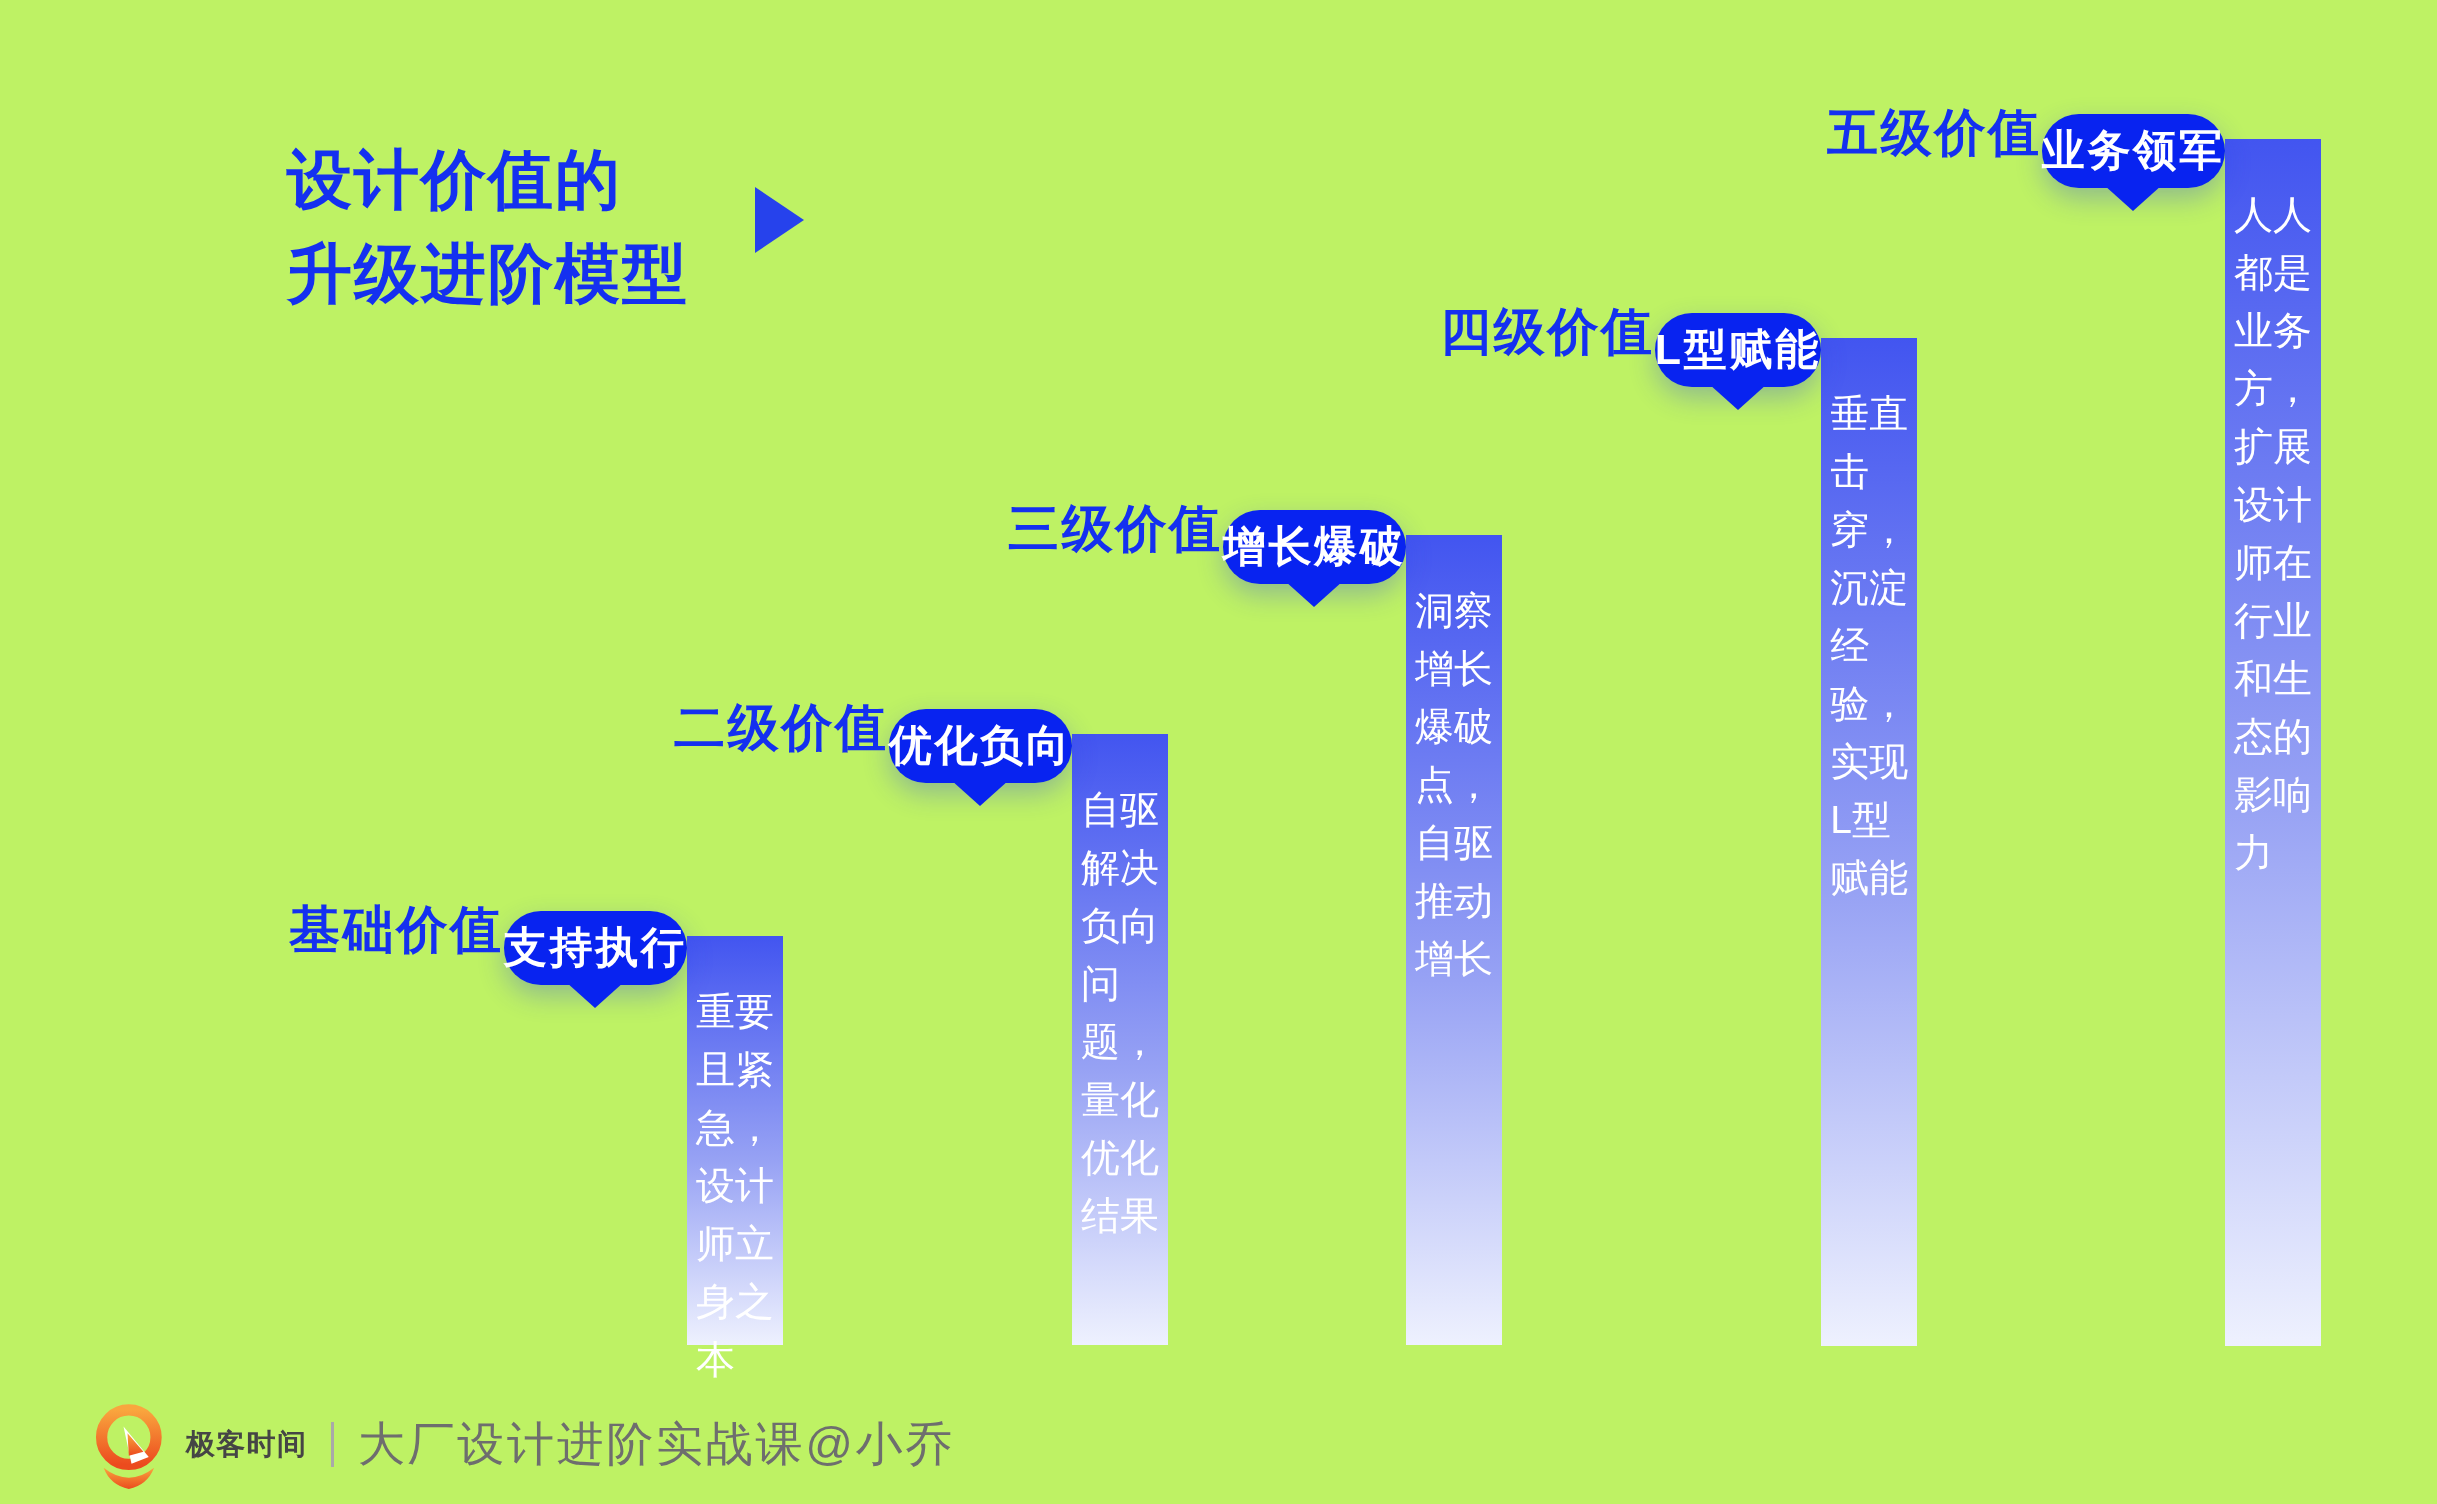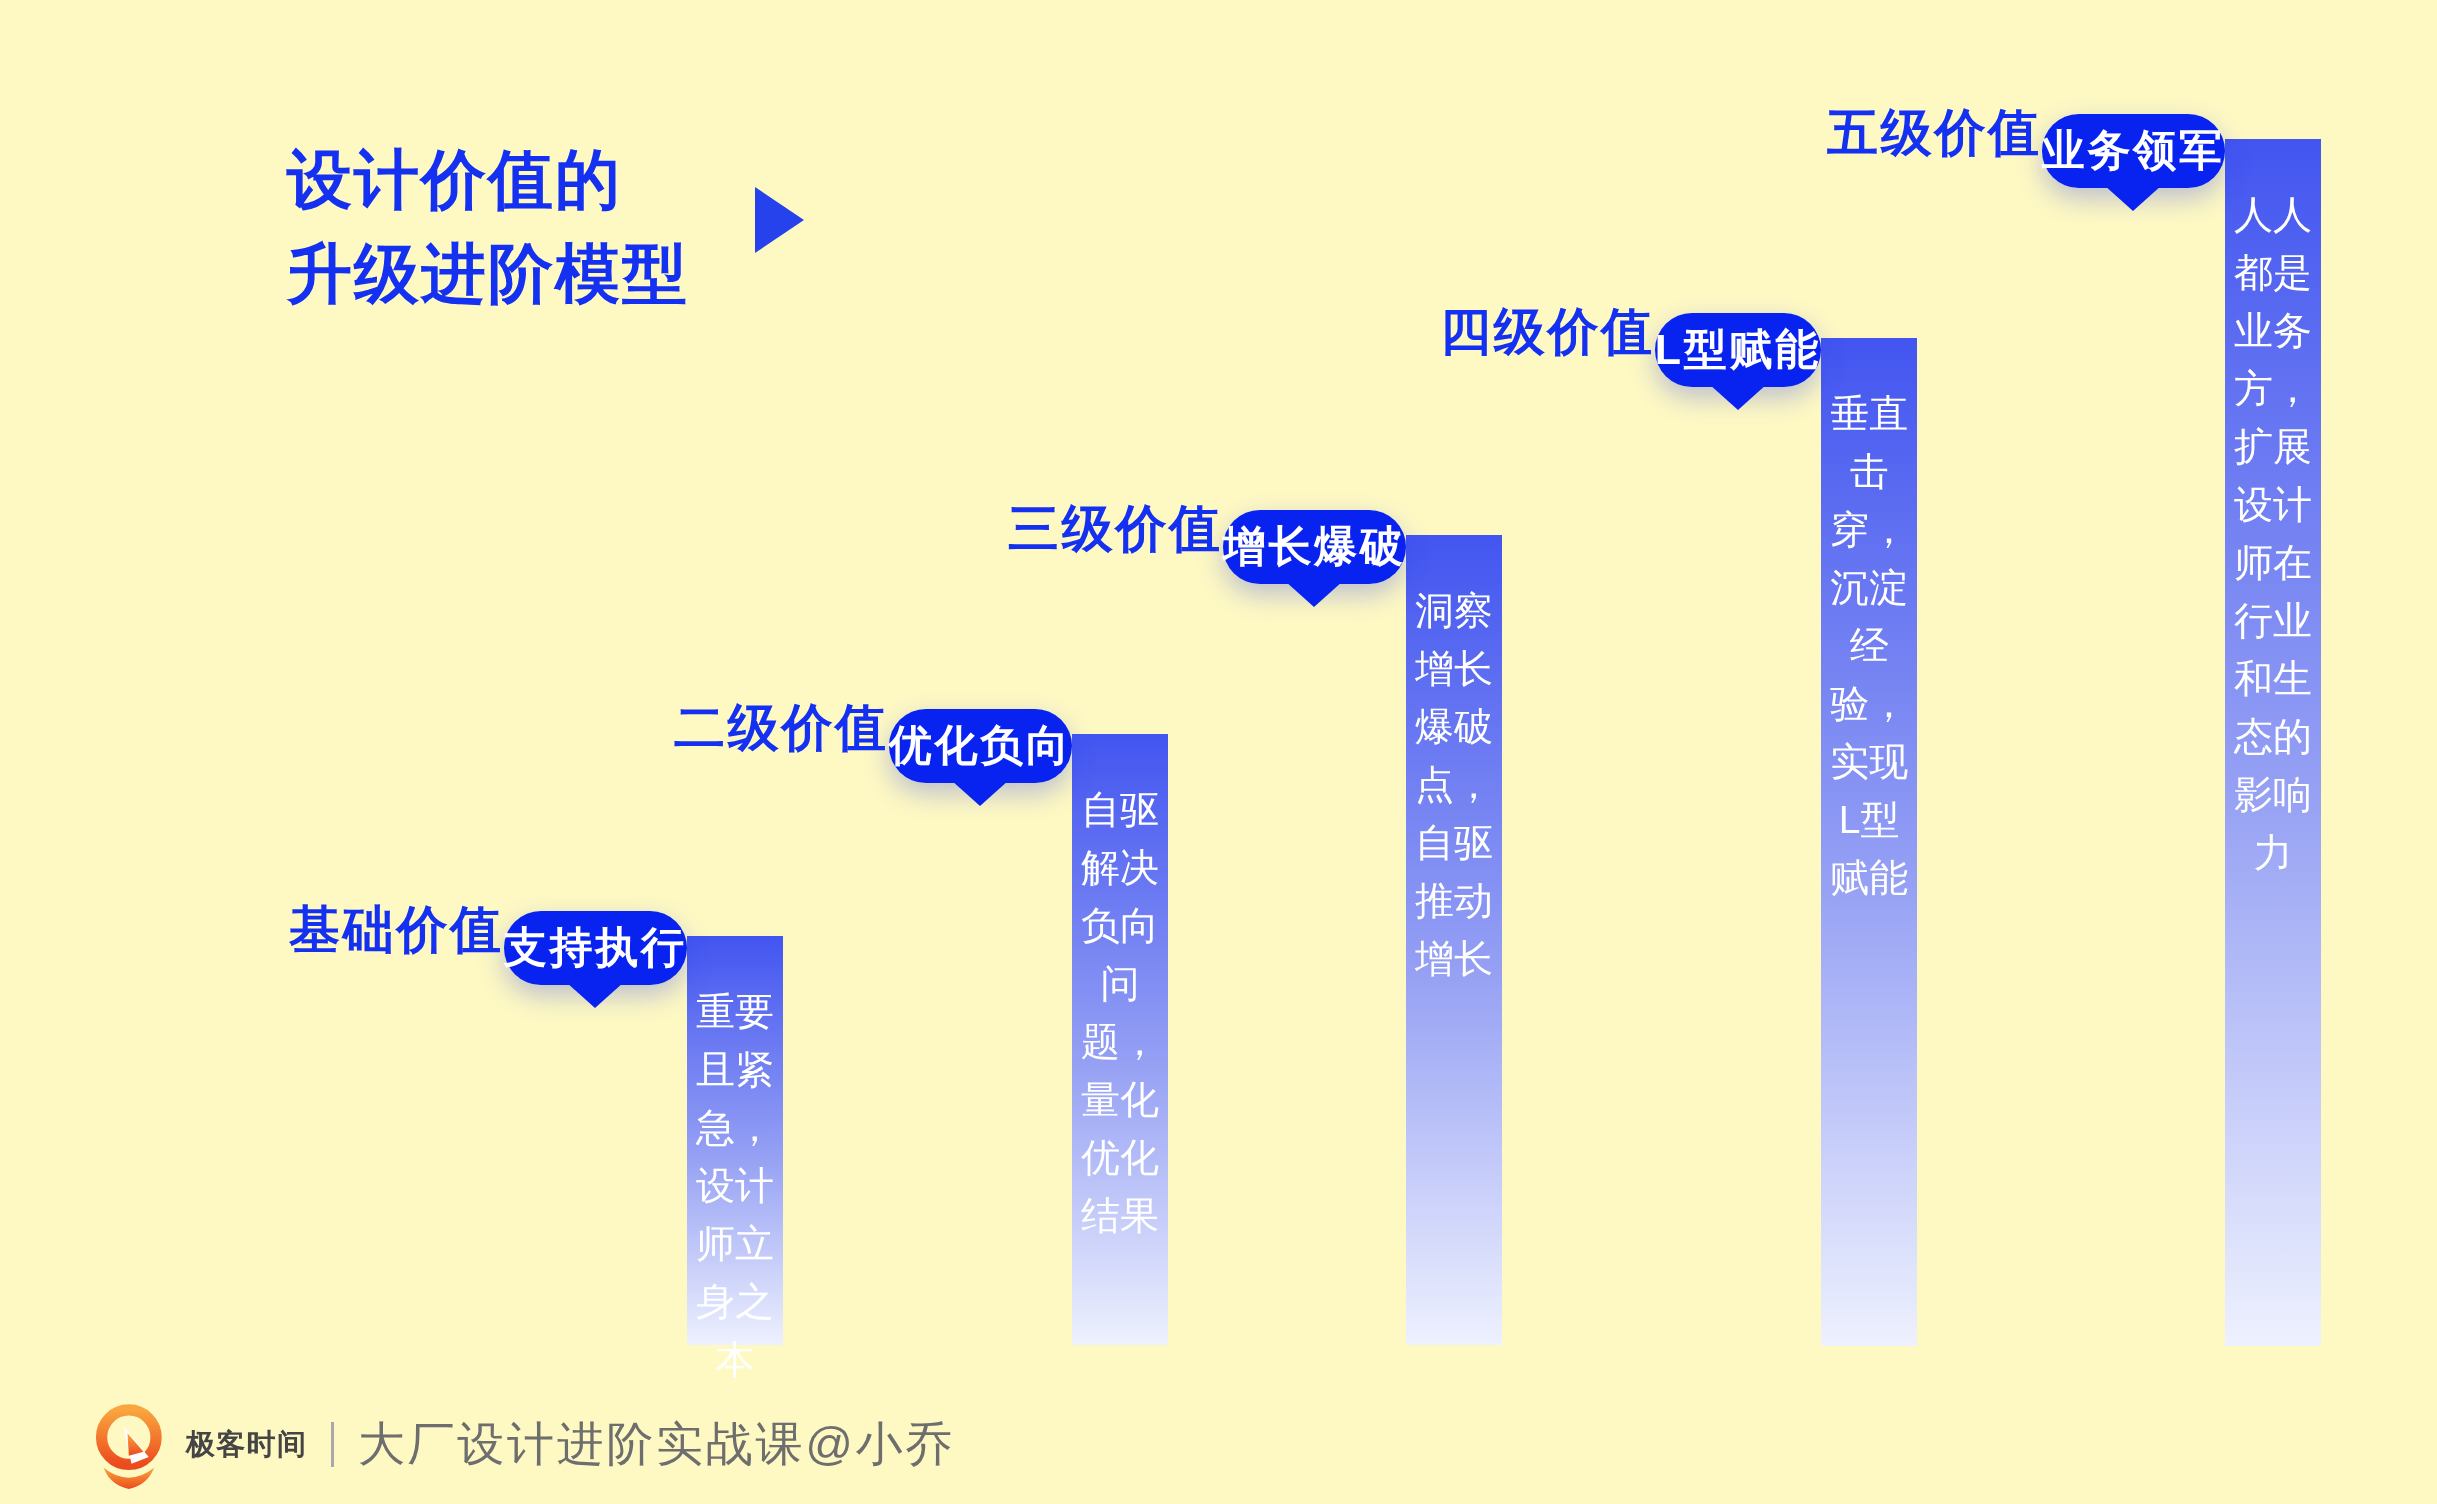--- a/index.html
+++ b/index.html
@@ -1,20 +1,20 @@
 <!DOCTYPE html>
 <html style="font-size:10.6px"><head>
 <meta charset="utf-8">
 <style>
   html,body{margin:0;padding:0;background:#ffffff;}
   body{
     font-family:"Liberation Sans","DejaVu Sans",sans-serif;
     width:2438px;height:1505px;position:relative;overflow:hidden;
   }
-  .canvas{position:absolute;inset:0;background:#fef9c3;}
+  .canvas{position:absolute;inset:0;background:#bef264;}
 
   
   .title{
     position:absolute;left:287px;top:133px;
     font-size:65px;font-weight:800;line-height:94px;
     color:#1430F0;letter-spacing:2px;white-space:pre-line;
   }
   .play-tri{
     position:absolute;left:755px;top:187px;width:0;height:0;
     border-top:33px solid transparent;border-bottom:33px solid transparent;
@@ -45,21 +45,21 @@
     content:"";position:absolute;left:50%;bottom:-22.6px;transform:translateX(-50%);
     width:0;height:0;
     border-left:29px solid transparent;border-right:29px solid transparent;
     border-top:26.6px solid #0823F0;
   }
   .bar{
     flex:1 1 auto;margin-top:35px;
     background:linear-gradient(180deg,#4255F0 0%,#97A2F4 55%,#EEF1FE 100%);
     padding:47px 9.3px 0 9.3px;box-sizing:border-box;
     font-size:39px;line-height:58px;font-weight:500;
-    color:#ffffff;text-align:center;white-space:pre-line;
+    color:#ffffff;white-space:pre-line;
   }
 
   
   .footer{
     position:absolute;left:85px;top:1398px;height:93px;
     display:flex;align-items:center;
   }
   .logo{width:89px;height:89px;flex:0 0 auto;}
   .brand{
     margin-left:12px;font-size:29px;font-weight:800;color:#454545;letter-spacing:1.3px;

